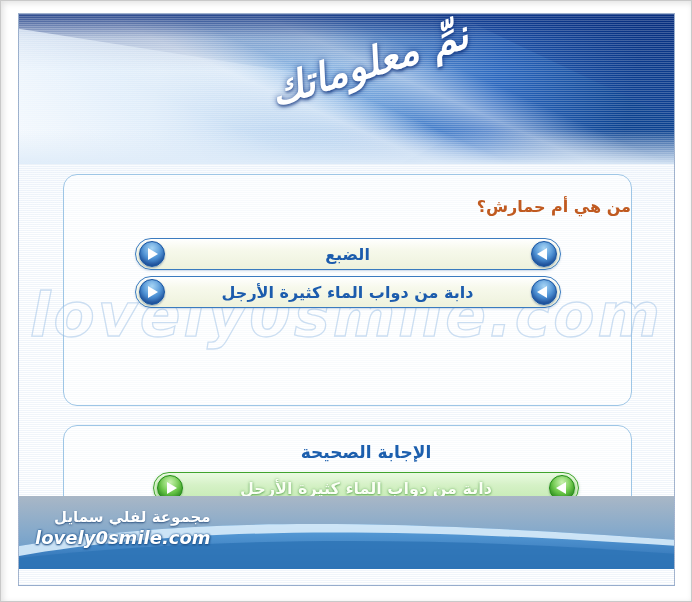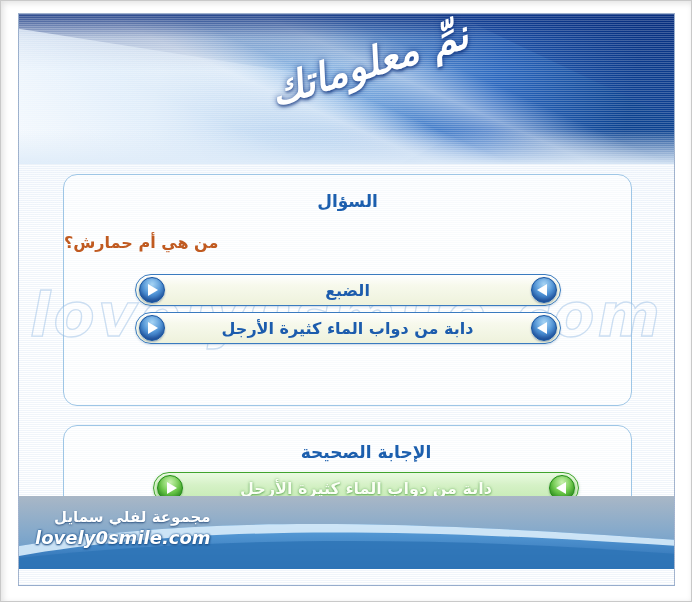--- a/index.html
+++ b/index.html
@@ -63,21 +63,21 @@
     border:1px solid #9ec6e6;border-radius:14px;background:rgba(255,255,255,.55);
   }
   .panel-q{top:160px;height:232px;}
   .panel-a{top:411px;height:93px;padding-left:37px;}
   .panel .inner{position:relative;z-index:2;}
   .q-title,.a-title{
     position:relative;z-index:2;text-align:center;font-weight:bold;
     color:#1c5fae;font-size:17px;margin-top:16px;
   }
   .q-text{
-    position:relative;z-index:2;text-align:left;font-weight:bold;
+    position:relative;z-index:2;text-align:right;font-weight:bold;
     color:#c05a20;font-size:16px;margin-top:22px;
   }
   .options{position:relative;z-index:2;margin-top:22px;display:flex;flex-direction:column;align-items:center;gap:6px;}
   .pill{
     position:relative;width:426px;height:32px;box-sizing:border-box;
     border-radius:16px;display:flex;align-items:center;justify-content:center;
     font-weight:bold;font-size:16px;cursor:pointer;
   }
   .pill-blue{
     border:1px solid #3a7bbf;color:#1c5cad;
@@ -134,21 +134,20 @@
       <div class="dark-wedge"></div>
       <div class="light-fan"></div>
       <div class="scanlines"></div>
       <div class="bottom-fade"></div>
       <div class="logo" dir="rtl">نمِّ معلوماتك</div>
     </div>
 
     <div class="watermark">lovely0smile.com</div>
 
     <div class="panel panel-q" dir="rtl">
-      <div class="q-title">السؤال</div>
       <div class="q-text">من هي أم حمارش؟</div>
       <div class="options">
 
         <div class="pill pill-blue">
           <span class="circle blue left">
               <span class="tri-r"></span>
             </span>
           <span>الضبع</span>
           <span class="circle blue right">
               <span class="tri-l"></span>

